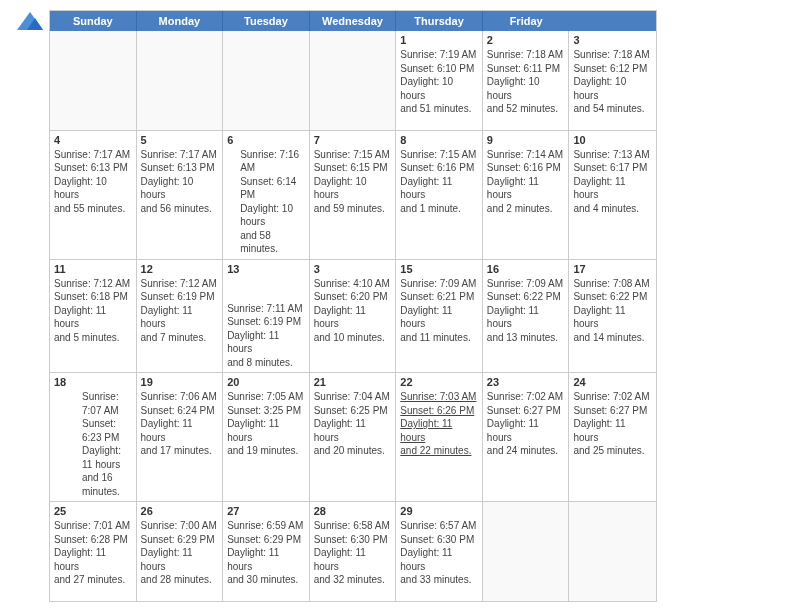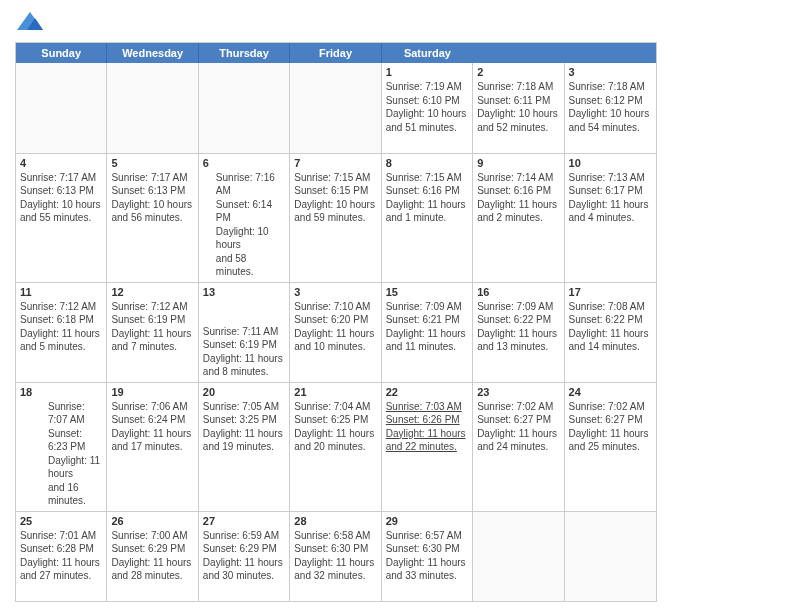--- a/index.html
+++ b/index.html
@@ -8,21 +8,21 @@
       background: #fff;
       width: 792px;
       height: 612px;
       overflow: hidden;
     }
     .page {
       width: 672px;
       height: 612px;
       padding: 10px 15px;
       display: flex;
-      flex-direction: column;
+      flex-direction: row;
     }
     .header {
       display: flex;
       justify-content: space-between;
       align-items: flex-start;
       margin-bottom: 8px;
     }
     .logo {
       display: flex;
       align-items: center;
@@ -125,24 +125,25 @@
     </div>
     <div class="title-block">
       <div class="main-title"></div>
       <div class="sub-title"></div>
     </div>
   </div>
 
   <div class="calendar">
     <div class="cal-header">
     <div class="cal-header-cell">Sunday</div>
+        <div class="cal-header-cell">Monday</div>
+        <div class="cal-header-cell">Tuesday</div>
         <div class="cal-header-cell">Wednesday</div>
         <div class="cal-header-cell">Thursday</div>
         <div class="cal-header-cell">Friday</div>
-        <div class="cal-header-cell">Saturday</div>
       </div>
     <div class="cal-body">
     <div class="cal-row">
           <div class="cal-cell empty"></div>
           <div class="cal-cell empty"></div>
           <div class="cal-cell empty"></div>
           <div class="cal-cell empty"></div>
           <div class="cal-cell">
             <span class="day-num">1</span>
             <div class="cell-info" style="white-space: pre-line;">Sunrise: 7:19 AM
@@ -233,21 +234,21 @@
           </div>
           <div class="cal-cell">
             <span class="day-num">13</span>
             <div class="cell-info" style="white-space: pre-line; margin-top: 27px;">Sunrise: 7:11 AM
 Sunset: 6:19 PM
 Daylight: 11 hours
 and 8 minutes.</div>
           </div>
           <div class="cal-cell">
             <span class="day-num">3</span>
-            <div class="cell-info" style="white-space: pre-line;">Sunrise: 7:10 AM
+            <div class="cell-info" style="white-space: pre-line;">Sunrise: 4:10 AM
 Sunset: 6:20 PM
 Daylight: 11 hours
 and 10 minutes.</div>
           </div>
           <div class="cal-cell">
             <span class="day-num">15</span>
             <div class="cell-info" style="white-space: pre-line;">Sunrise: 7:09 AM
 Sunset: 6:21 PM
 Daylight: 11 hours
 and 11 minutes.</div>

